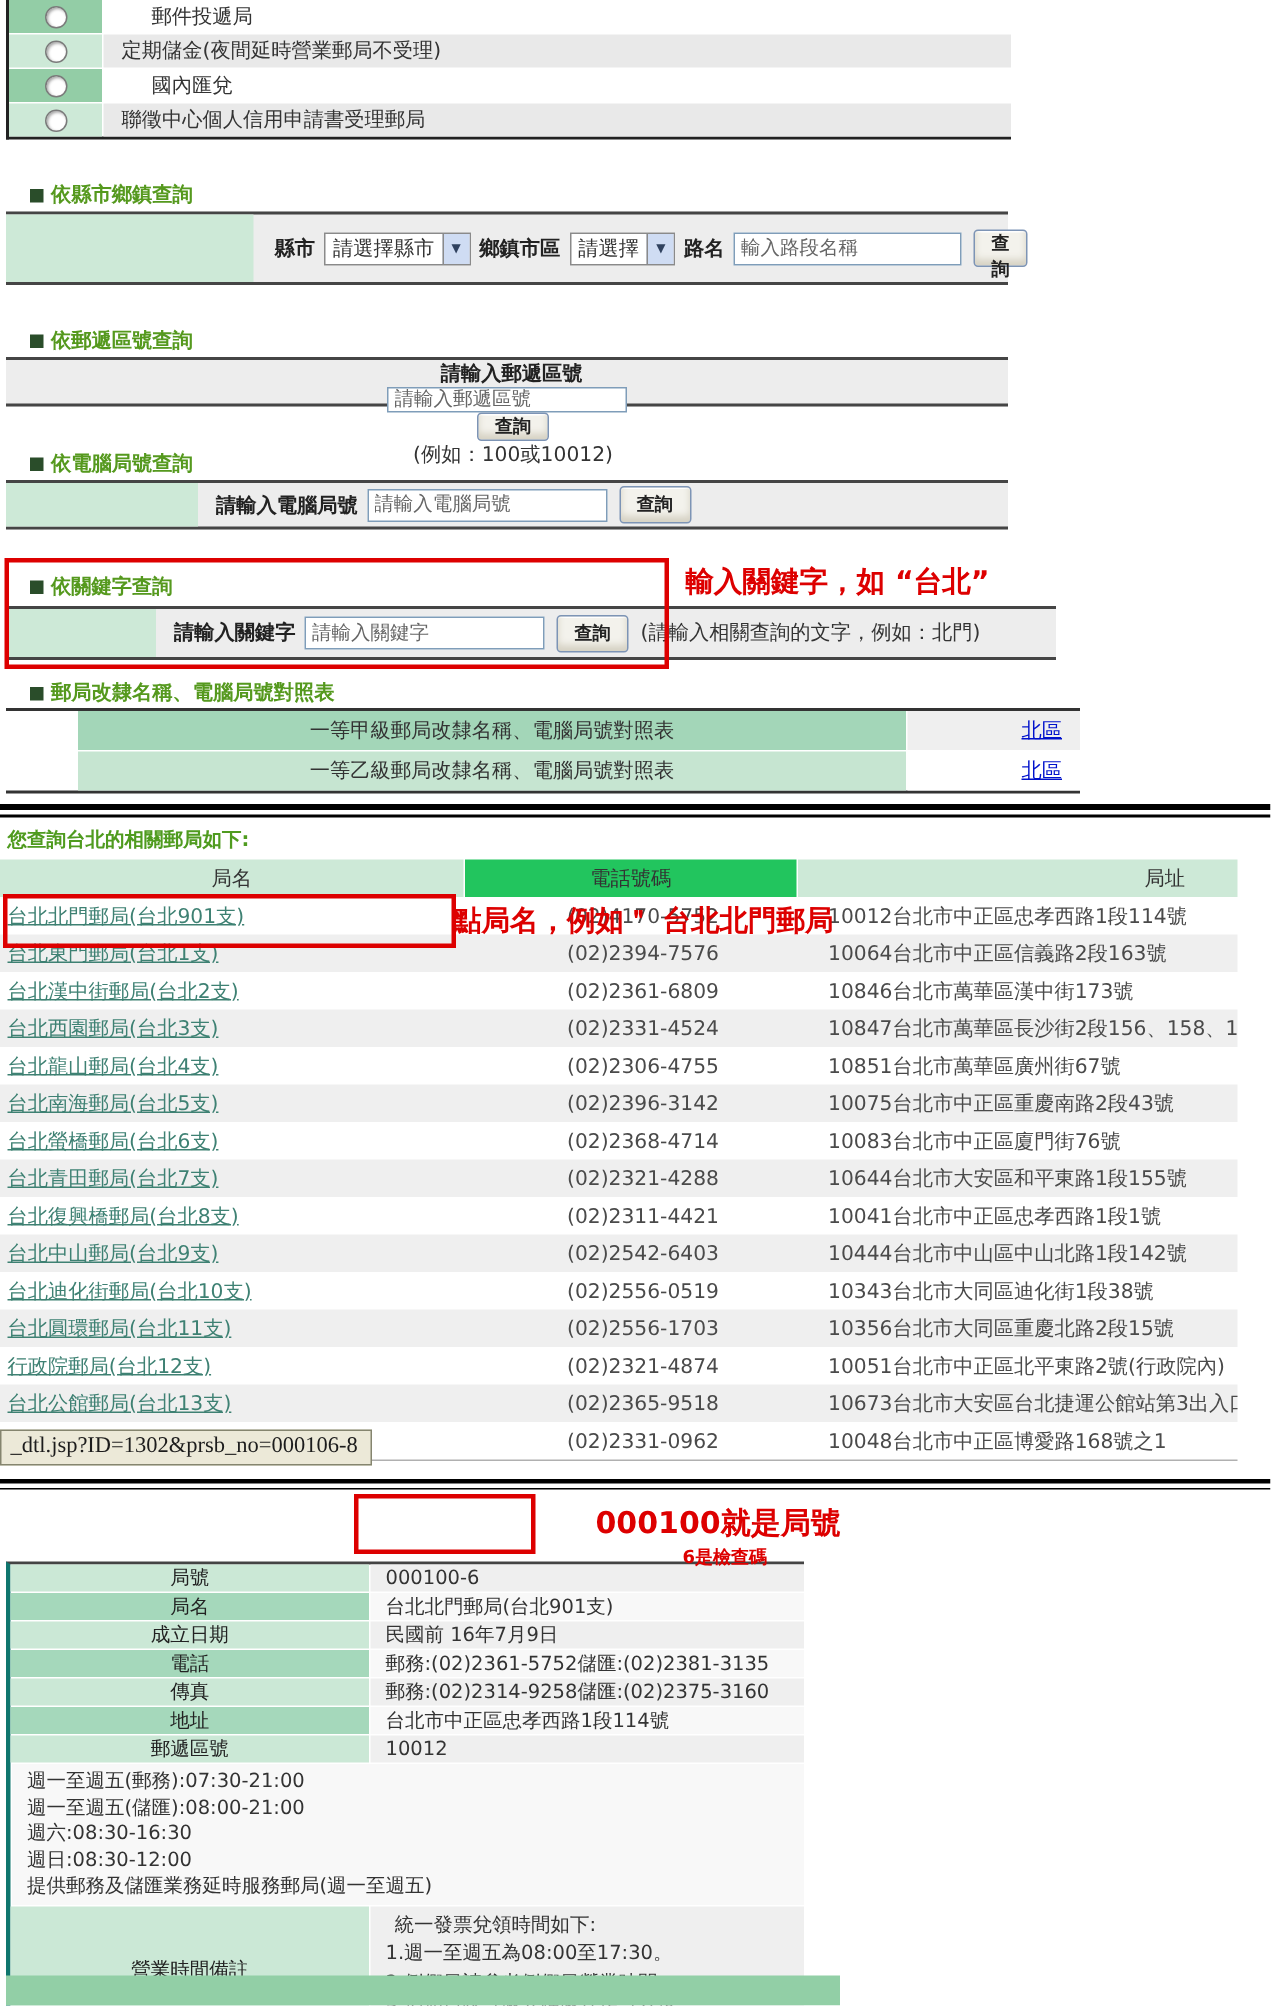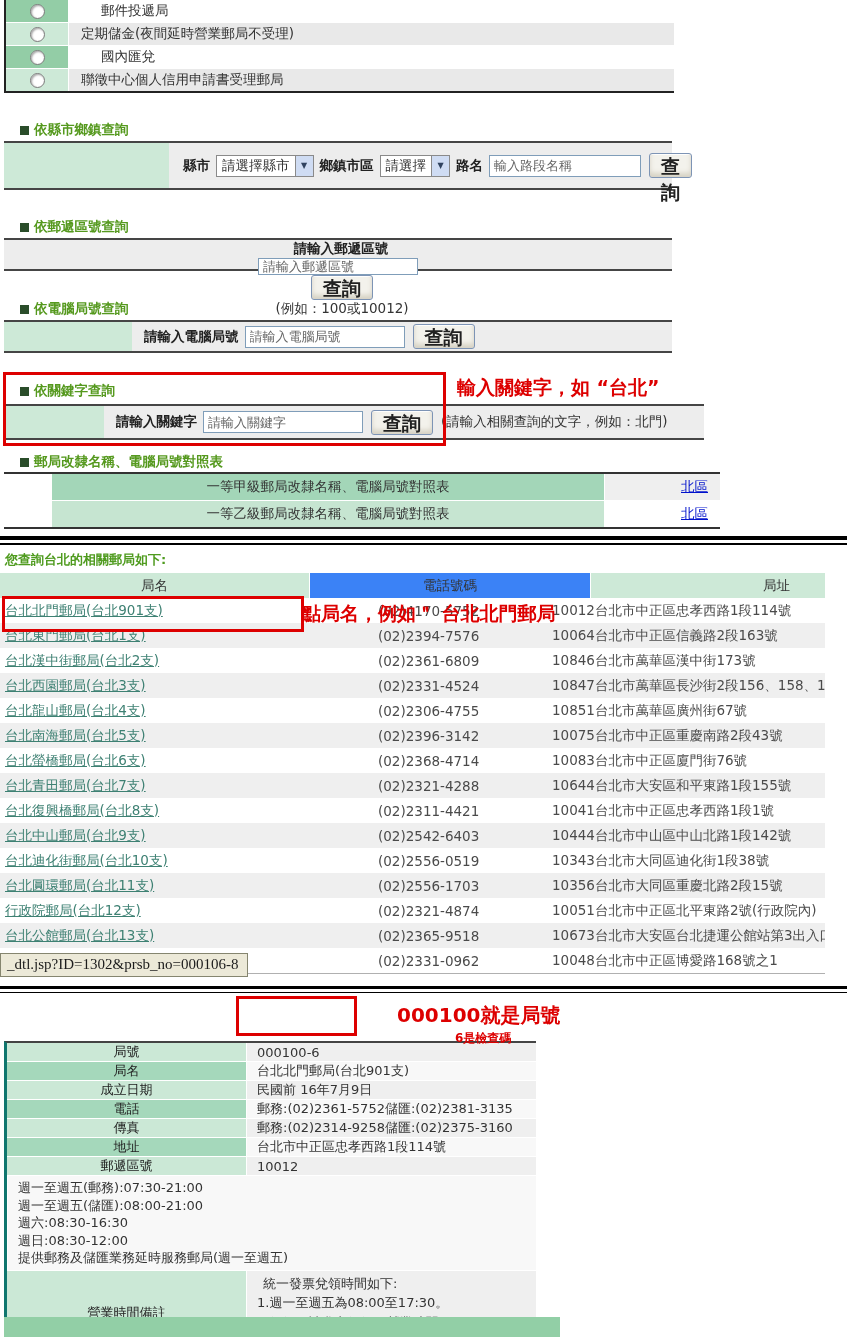--- a/index.html
+++ b/index.html
@@ -29,21 +29,21 @@
   .lead{align-self:stretch;background:#cde9d7;flex:none;}
   .band .flabel{font-weight:bold;color:#222;margin:0 6px;white-space:nowrap;}
   .band .hint{margin-left:8px;color:#333;white-space:nowrap;}
   .sel{display:inline-flex;align-items:stretch;background:#fff;border:1px solid #8a8a8a;height:22px;box-sizing:border-box;}
   .sel .sel-txt{display:flex;align-items:center;padding:0 5px;color:#333;white-space:nowrap;flex:1;}
   .sel .sel-arrow{width:17px;background:#cfdcf3;border-left:1px solid #8a8a8a;display:flex;
                   align-items:center;justify-content:center;font-size:8px;color:#30425f;}
   .tinput{height:22px;border:1px solid #7f9db9;background:#fff;box-sizing:border-box;
           font-family:inherit;font-size:13px;padding:0 4px;color:#444;}
   .tinput::placeholder{color:#666;opacity:1;}
-  .btn{height:25px;padding:0 11px;margin-left:8px;font-family:inherit;font-size:19px;font-weight:bold;color:#222;
+  .btn{height:25px;padding:0 11px;margin-left:8px;font-family:inherit;font-size:12px;font-weight:bold;color:#222;
        background:#f3f2ec;border:1px solid #7d94b5;border-radius:3px;
        box-shadow:inset 0 -4px 5px #d6d2c4, inset 0 1px 0 #fff;}
 
   
   .map-table{position:absolute;top:472px;left:4px;width:668px;
              border-top:2px solid #333;border-bottom:2px solid #333;padding-left:48px;}
   .map-row{display:flex;height:26px;margin-bottom:1px;}
   .map-row:last-child{margin-bottom:0;}
   .map-label{width:552px;display:flex;align-items:center;justify-content:center;}
   .map-link-cell{flex:1;margin-left:1px;display:flex;align-items:center;justify-content:flex-end;padding-right:12px;}
@@ -52,21 +52,21 @@
   a.blue-link{color:#0011cc;text-decoration:underline;}
 
   
   .sep{position:absolute;left:0;width:847px;height:3px;border-top:4px solid #000;border-bottom:2px solid #000;}
 
   
   .res-caption{position:absolute;top:551px;left:5px;color:#4f9b1f;font-weight:bold;font-size:13px;}
   .res-table{position:absolute;top:573px;left:0;width:825px;border-bottom:1px solid #b0b0b0;}
   .res-head{display:flex;height:25px;font-size:13.5px;}
   .res-head .c-name{width:309px;margin-right:1px;background:#cde9d7;display:flex;align-items:center;justify-content:center;}
-  .res-head .c-phone{width:280px;margin-right:1px;background:#3b82f6;display:flex;align-items:center;justify-content:center;}
+  .res-head .c-phone{width:221px;margin-right:1px;background:#22c55e;display:flex;align-items:center;justify-content:center;}
   .res-head .c-addr{flex:1;background:#cde9d7;display:flex;align-items:center;justify-content:flex-end;padding-right:35px;}
   .res-row{display:flex;height:25px;align-items:center;font-size:13.5px;}
   .res-row.alt{background:#efefef;}
   .res-row .c-name{width:310px;padding-left:5px;box-sizing:border-box;white-space:nowrap;overflow:hidden;}
   .res-row .c-phone{width:238px;padding-left:68px;box-sizing:border-box;color:#4a4a4a;}
   .res-row .c-addr{flex:1;padding-left:4px;color:#4a4a4a;white-space:nowrap;overflow:hidden;}
   a.office-link{color:#3e8173;text-decoration:underline;}
 
   .tooltip{position:absolute;top:953px;left:0;background:#ece9d8;border:1px solid #85856f;
            padding:2px 8px 3px 6px;font-family:"Liberation Serif","DejaVu Serif",serif;

